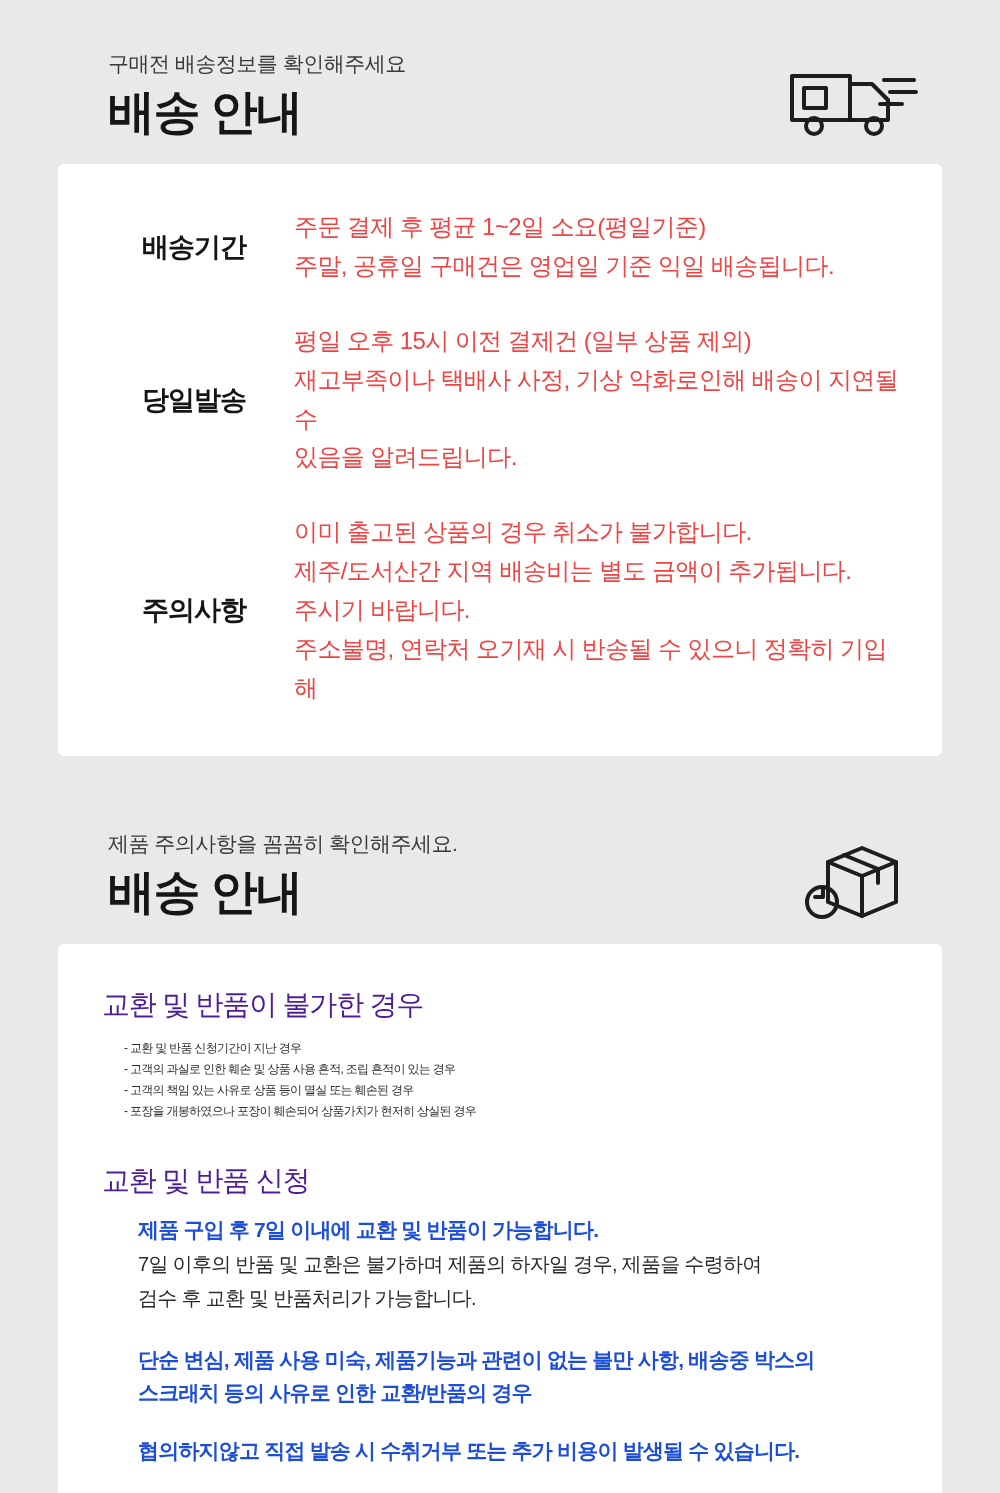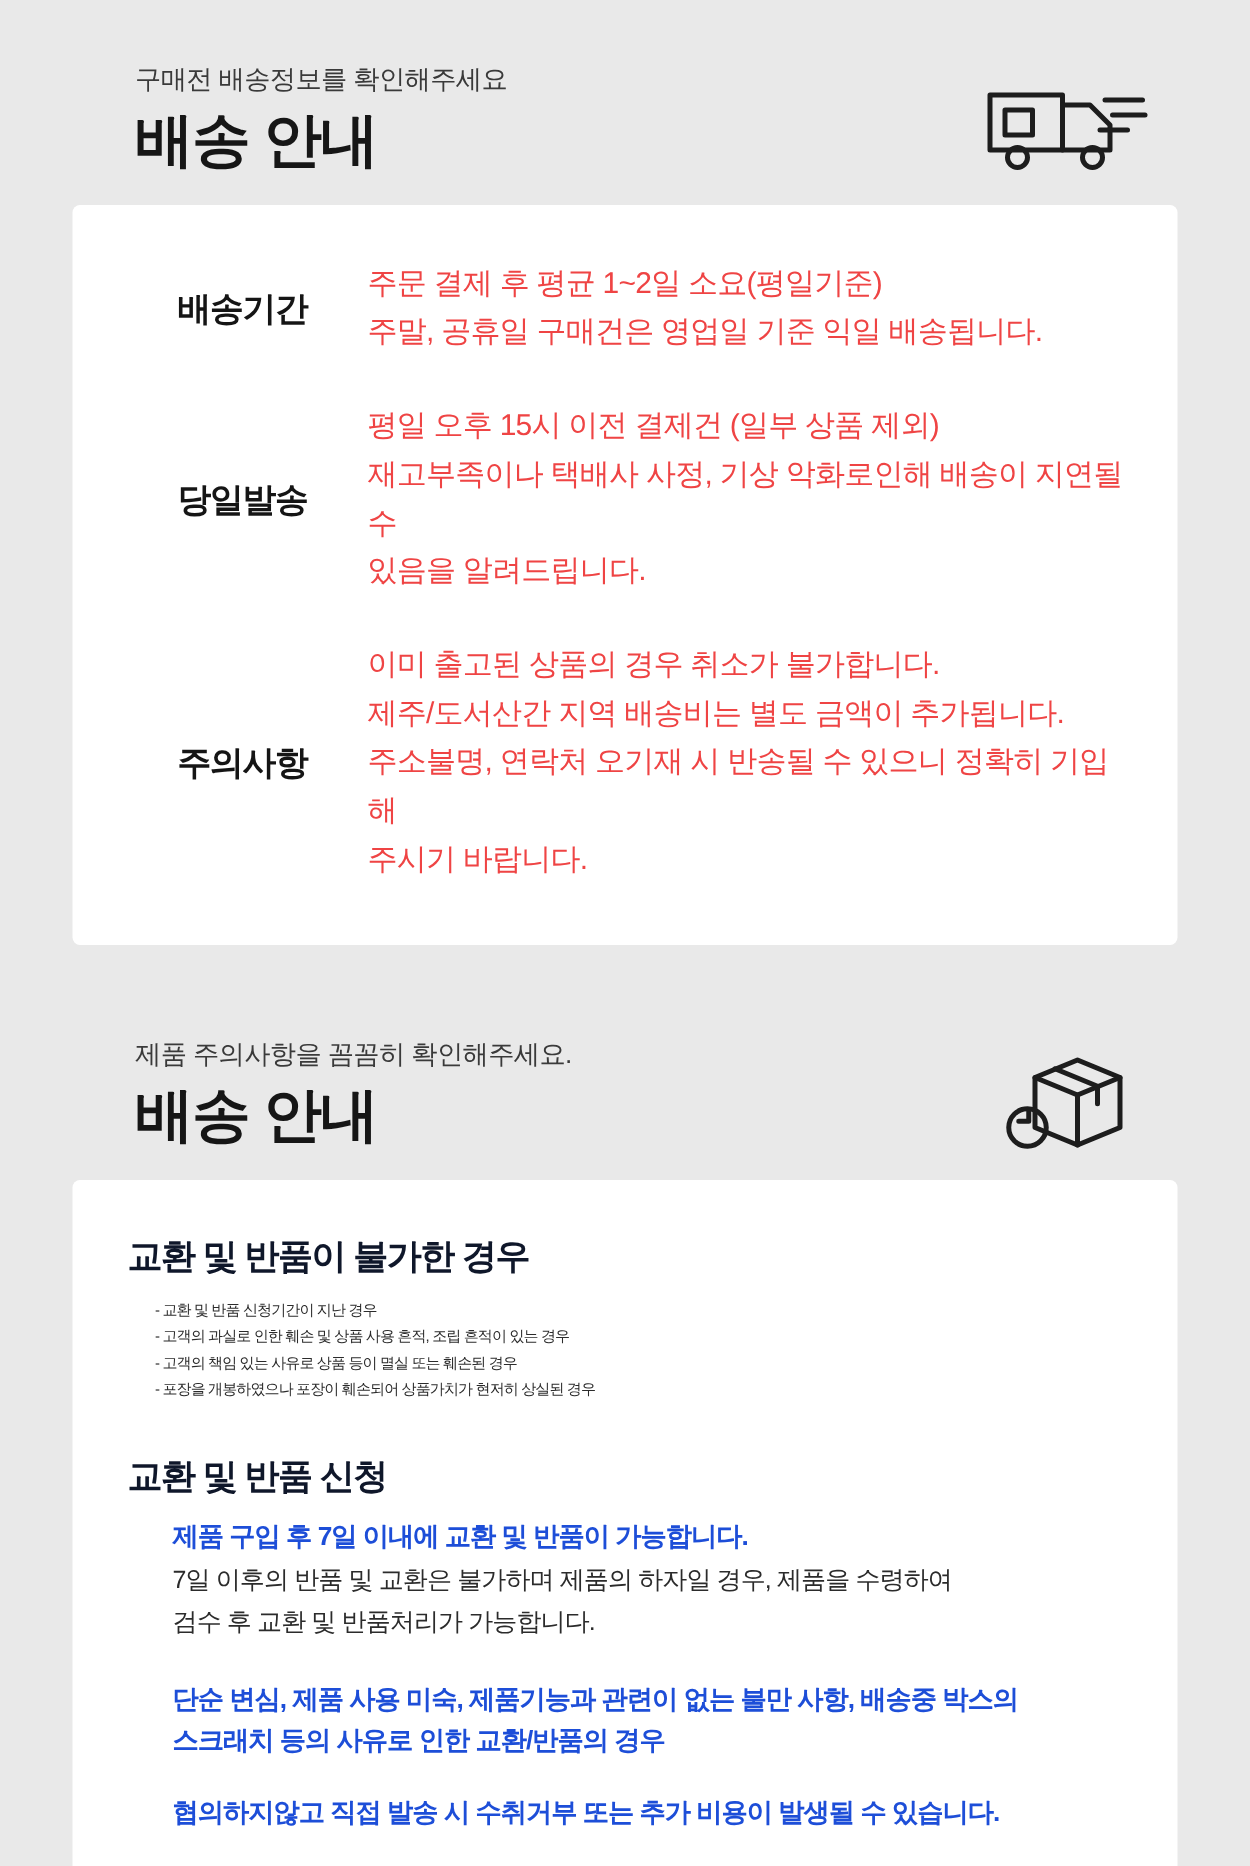--- a/index.html
+++ b/index.html
@@ -97,23 +97,23 @@
   
   .section-2 {
     margin-top: 74px;
   }
   .card-return {
     margin-top: 22px;
     padding: 42px 44px 48px 44px;
   }
   .blk-title {
     font-size: 28px;
-    font-weight: 700;
+    font-weight: 400;
     letter-spacing: -1.2px;
-    color: #0f172a;
+    color: #4c1d95;
     margin: 0 0 14px 0;
   }
   .blk-title.second { margin-top: 40px; }
   .bullets {
     list-style: none;
     margin: 0 0 0 22px;
     padding: 0;
   }
   .bullets li {
     font-size: 12px;
@@ -183,22 +183,22 @@
           <p>재고부족이나 택배사 사정, 기상 악화로인해 배송이 지연될수</p>
           <p>있음을 알려드립니다.</p>
         </div>
       </div>
 
       <div class="row">
         <div class="row-label mid">주의사항</div>
         <div class="row-body">
           <p>이미 출고된 상품의 경우 취소가 불가합니다.</p>
           <p>제주/도서산간 지역 배송비는 별도 금액이 추가됩니다.</p>
+          <p>주시기 바랍니다.</p>
           <p>주소불명, 연락처 오기재 시 반송될 수 있으니 정확히 기입해</p>
-          <p>주시기 바랍니다.</p>
         </div>
       </div>
 
     </div>
   </div>
 
   <div class="section section-2">
     <div class="sec-head">
       <div class="sec-sub">제품 주의사항을 꼼꼼히 확인해주세요.</div>
       <div class="sec-title">배송 안내</div>

